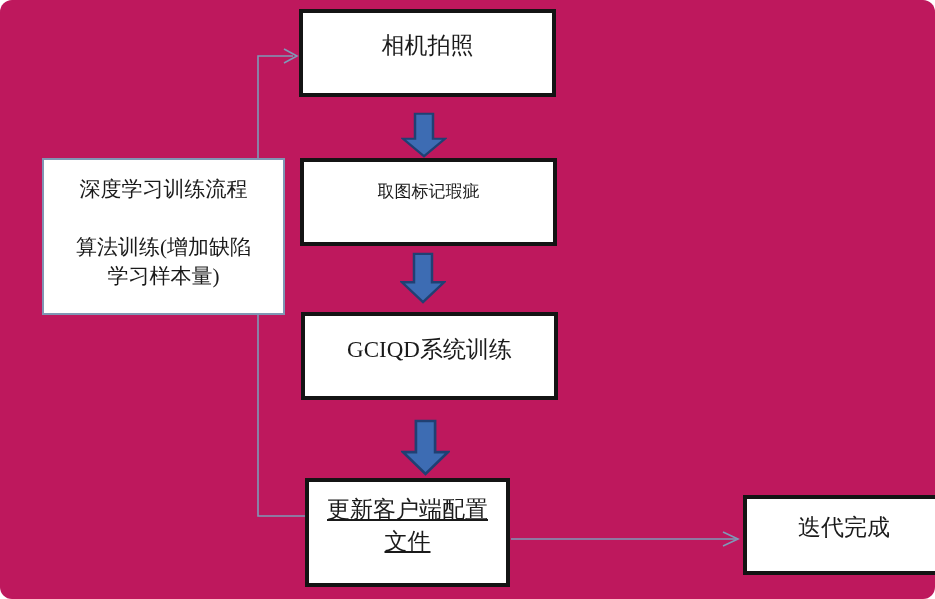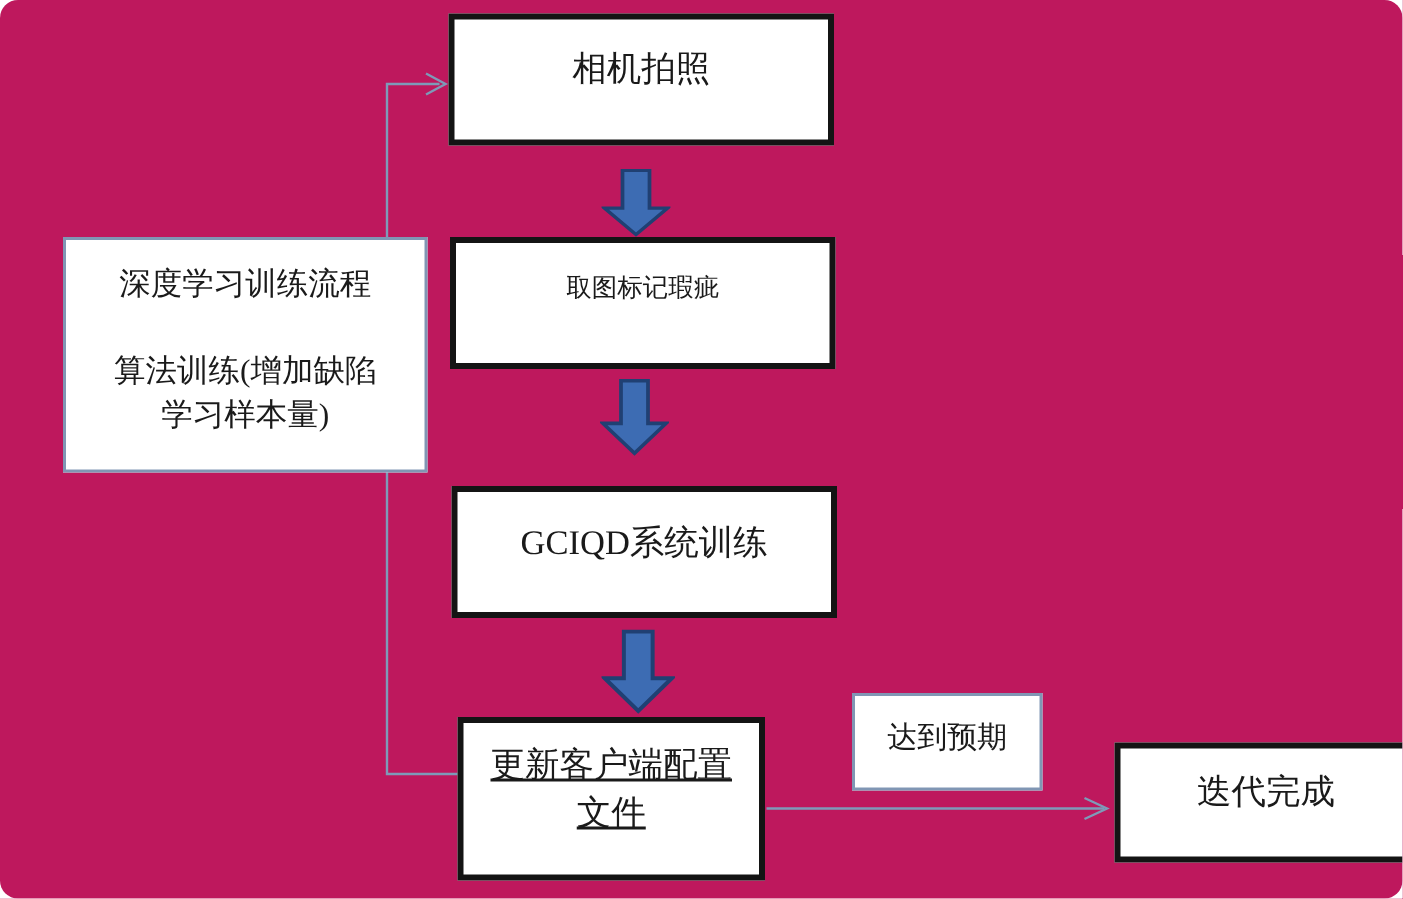--- a/index.html
+++ b/index.html
@@ -42,21 +42,21 @@
     white-space: pre-line;
   }
   .thick {
     border: 4px solid #141414;
   }
   .thin {
     border: 2px solid #8096b4;
   }
   .box-camera  { left: 299px; top: 9px;   width: 257px; height: 88px;  font-size: 23px; padding-top: 17px; }
   .box-mark    { left: 300px; top: 158px; width: 257px; height: 88px;  font-size: 17px; padding-top: 18px; }
-  .box-train   { left: 301px; top: 312px; width: 257px; height: 88px;  font-size: 23px; padding-top: 18px; margin-top: 12px; }
+  .box-train   { left: 301px; top: 312px; width: 257px; height: 88px;  font-size: 23px; padding-top: 18px; }
   .box-update  { left: 305px; top: 478px; width: 205px; height: 109px; font-size: 23px; padding-top: 12px; line-height: 32px; text-decoration: underline; }
   .box-note    { left: 2px;   top: 158px; width: 243px; height: 157px; font-size: 21px; padding-top: 15px; line-height: 29px; margin-left: 40px; }
   .box-expect  { left: 568px; top: 462px; width: 127px; height: 65px;  font-size: 20px; padding-top: 14px; }
   .box-done    { left: 743px; top: 495px; width: 202px; height: 80px;  font-size: 23px; padding-top: 13px; }
   .block-arrow {
     position: absolute;
     z-index: 2;
   }
   .block-arrow path {
     fill: #3d6cb3;
@@ -107,21 +107,18 @@
 文件</span>
   </div>
 
   <div class="node thin box-note">
     <span class="label">深度学习训练流程
 
 算法训练(增加缺陷
 学习样本量)</span>
   </div>
 
-  <div class="node thin box-expect">
-    <span class="label">达到预期</span>
-  </div>
 
   <div class="node thick box-done">
     <span class="label">迭代完成</span>
   </div>
 
 </div>
 
 </body></html>

